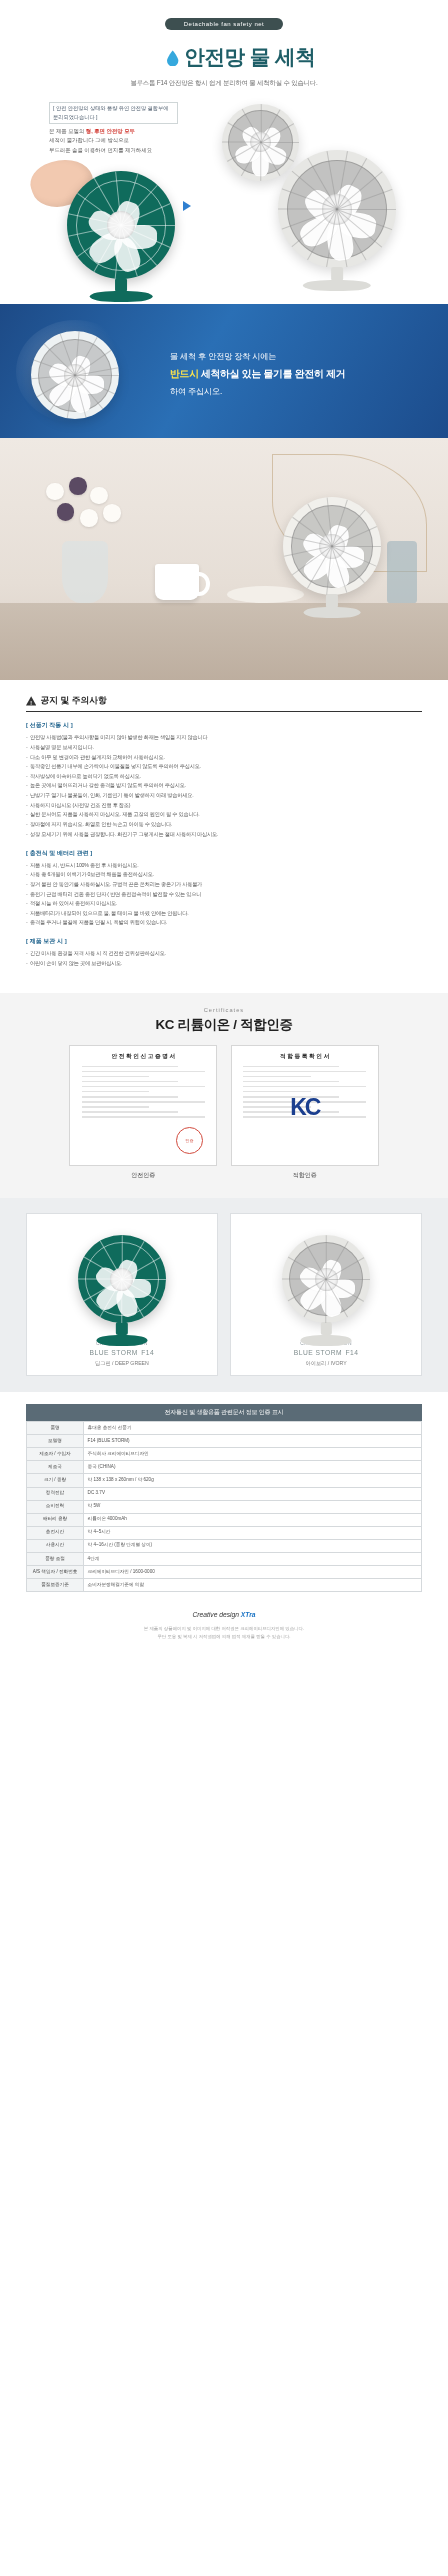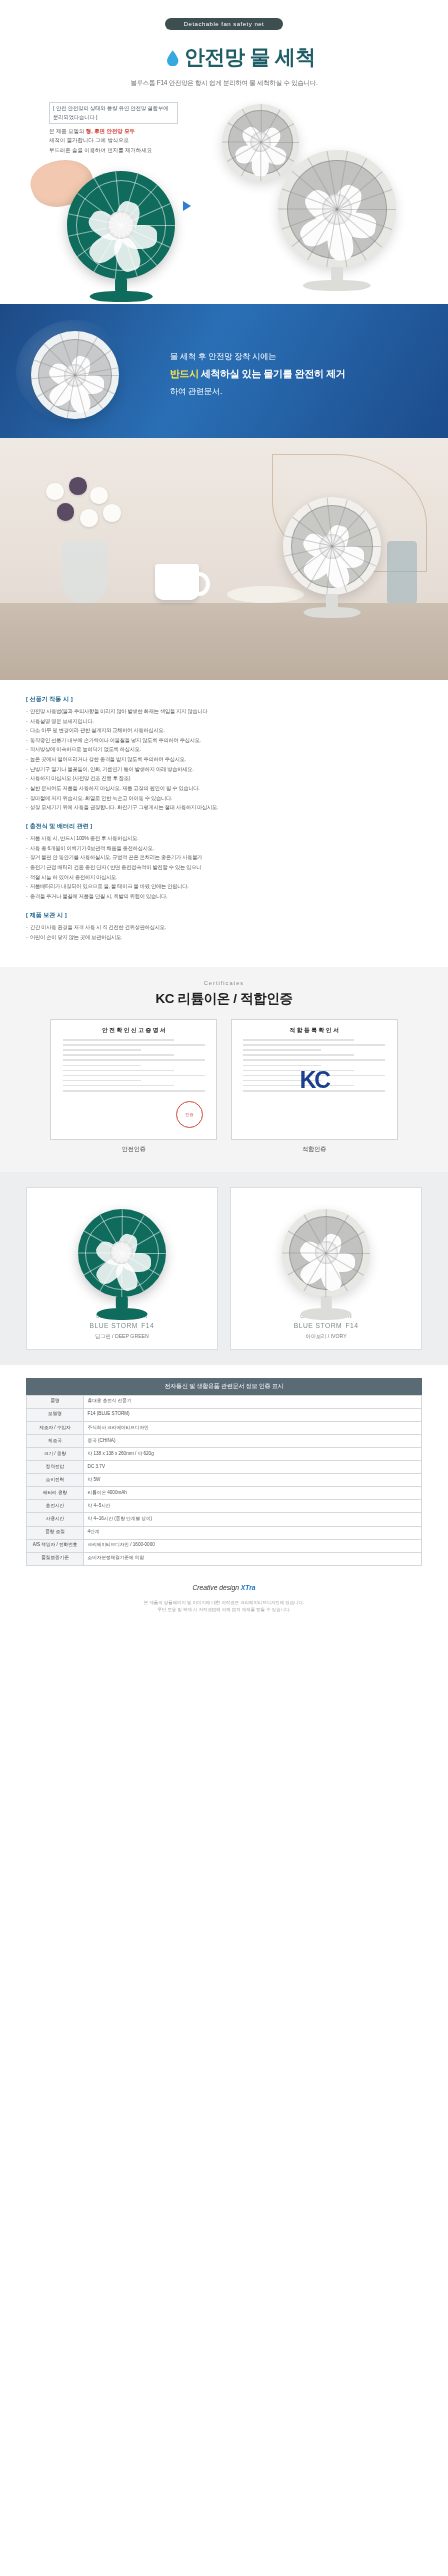--- a/index.html
+++ b/index.html
@@ -252,21 +252,21 @@
   }
   .notice-group li:before {
     content: "-"; position: absolute; left: 0; color: #999;
   }
 
   
   .certs { background: #f4f4f4; padding: 13.4px 26px 17.5px 26px; text-align: center; }
   .certs .eyebrow { font-size: 5.7px; color: #8a8a8a; letter-spacing: 1px; }
   .certs h3 { font-size: 13.4px; font-weight: bold; color: #222; margin-top: 3.1px; letter-spacing: -0.3px; }
   .cert-row { display: flex; gap: 13.4px; justify-content: center; margin-top: 11.3px; }
-  .cert-card { width: 167px; }
+  .cert-card { width: 148px; }
   .cert-doc {
     background: #fff; border: 0.5px solid #d6d6d6; height: 121px;
     position: relative; overflow: hidden; text-align: left;
   }
   .cert-doc .doc-title { text-align: center; font-size: 5.7px; font-weight: bold; margin: 7.2px 0 4.1px; color: #222; }
   .cert-doc .lines { padding: 0 11.3px; }
   .cert-doc .lines i {
     display: block; height: 1.5px; background: #e2e2e2; margin-bottom: 3.6px;
   }
   .cert-doc .lines i.s { width: 55%; }
@@ -478,21 +478,21 @@
             <span style="transform:rotate(216deg)"></span>
           <span style="transform:rotate(288deg)"></span>
         </div>
         <div class="hub"></div>
       </div>
     </div>
     <div class="msg">
       <div>물 세척 후 안전망 장착 시에는</div>
       <div><b class="em">반드시</b>
            <b>세척하실 있는 물기를 완전히 제거</b></div>
-      <div>하여 관련문서.</div>
+      <div>하여 주십시오.</div>
     </div>
   </section>
 
   <section class="photo">
     <div class="wallpattern"></div>
     <div class="flowers">
       <i style="left:10.3px;top:5.2px"></i>
         <i class="dark" style="left:33px;top:0px"></i>
       <i style="left:54px;top:9.3px"></i>
         <i class="dark" style="left:20.6px;top:26px"></i>
@@ -533,20 +533,24 @@
         <div class="hub"></div>
       </div>
       <div class="stand">
         <div class="neck"></div>
           <div class="base"></div>
       </div>
     </div>
   </section>
 
   <section class="notice">
+    <div class="notice-head">
+      <span class="warn-ico"></span>
+      <span class="notice-title">공지 및 주의사항</span>
+    </div>
 
     <div class="notice-group">
       <h4>[ 선풍기 작동 시 ]</h4>
       <ul>
         <li>안전망 사용법(물과 주의사항을 미리지 않아 발생한 화재는 책임을 지지 않습니다</li>
         <li>사용설명 명문 보세지입니다.</li>
         <li>다소 아무 및 변경이라 관한 설계지와 교체하여 사용하십시오.</li>
         <li>동작중인 선풍기 내부에 손가락이나 이물질을 넣지 않도록 주의하여 주십시오.</li>
         <li>작사방상에 이속하므로 높혀닥기 없도록 하십시오.</li>
         <li>높은 곳에서 떨어뜨리거나 강한 충격을 받지 않도록 주의하여 주십시오.</li>

